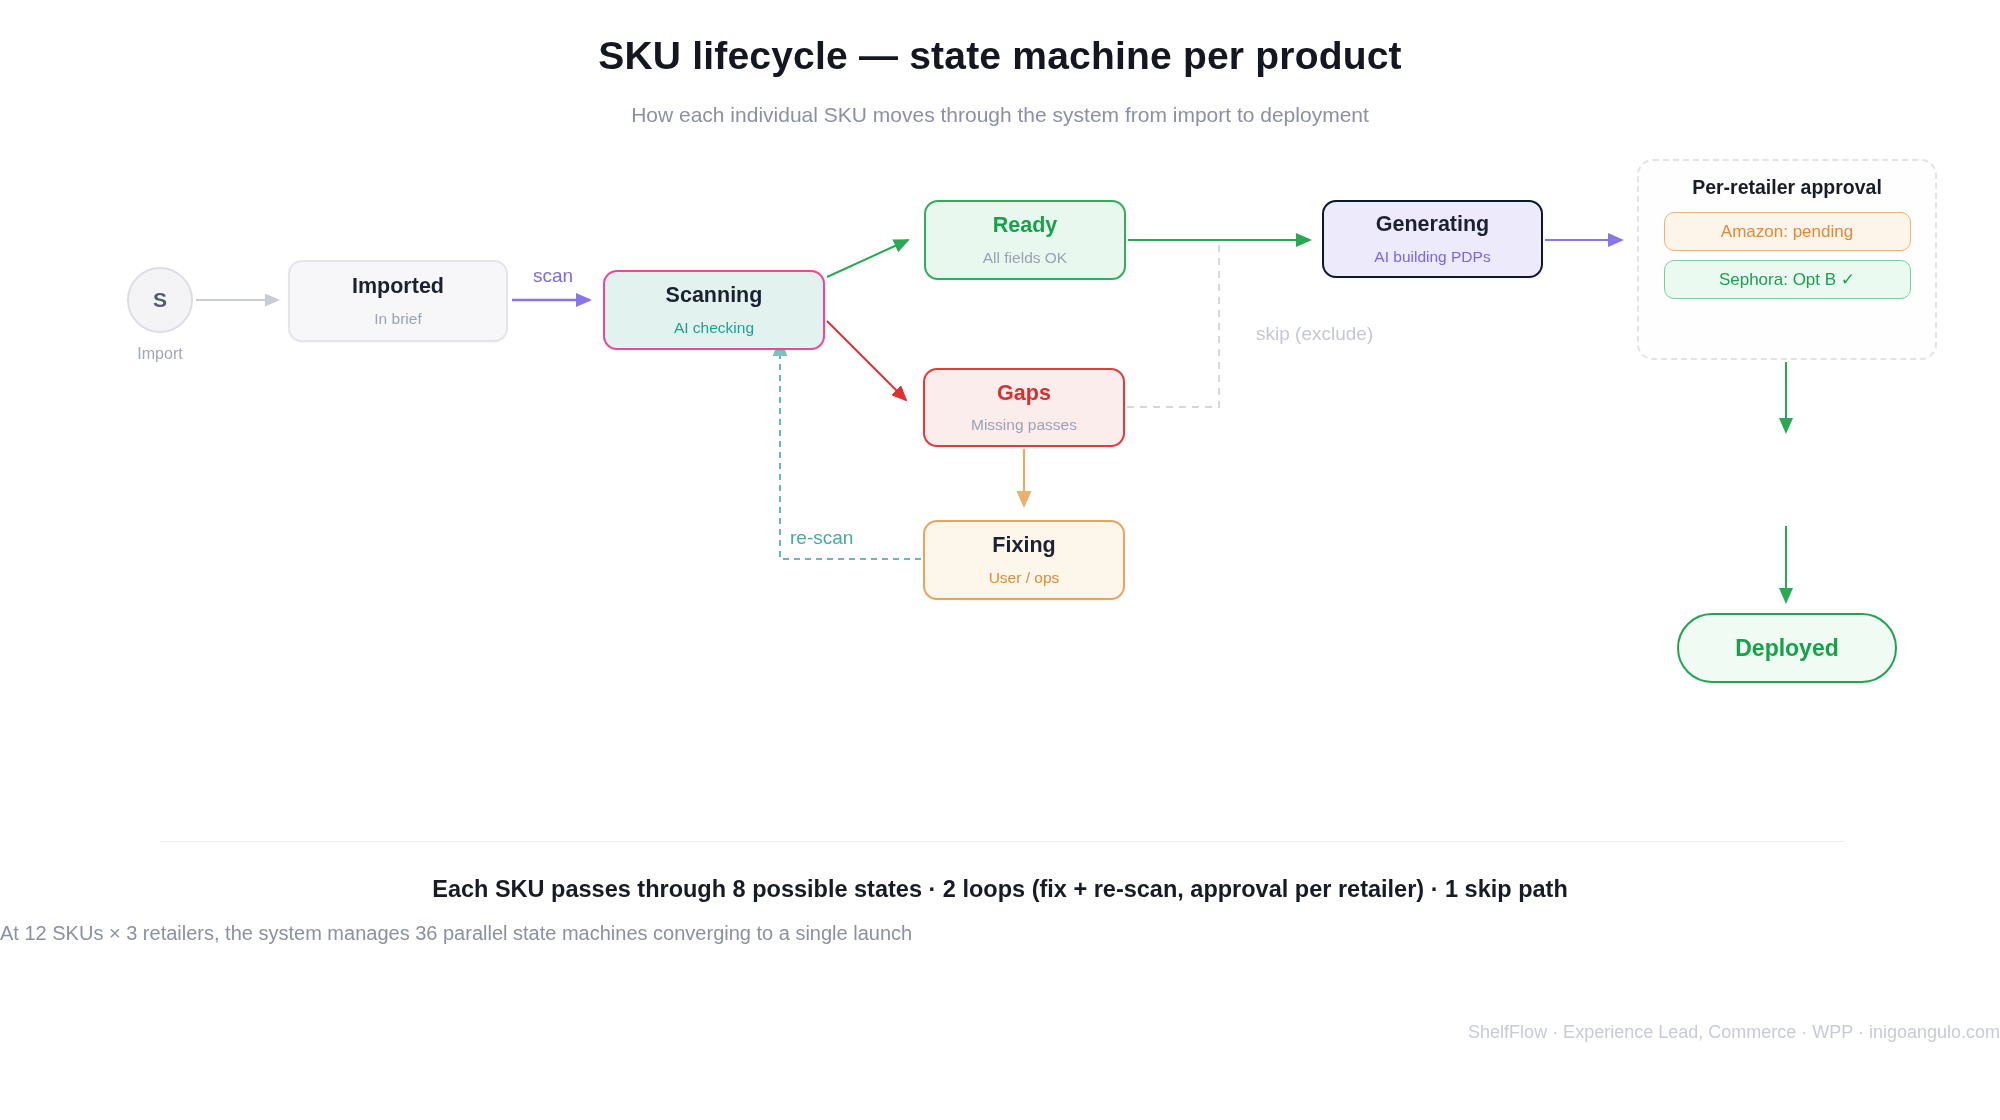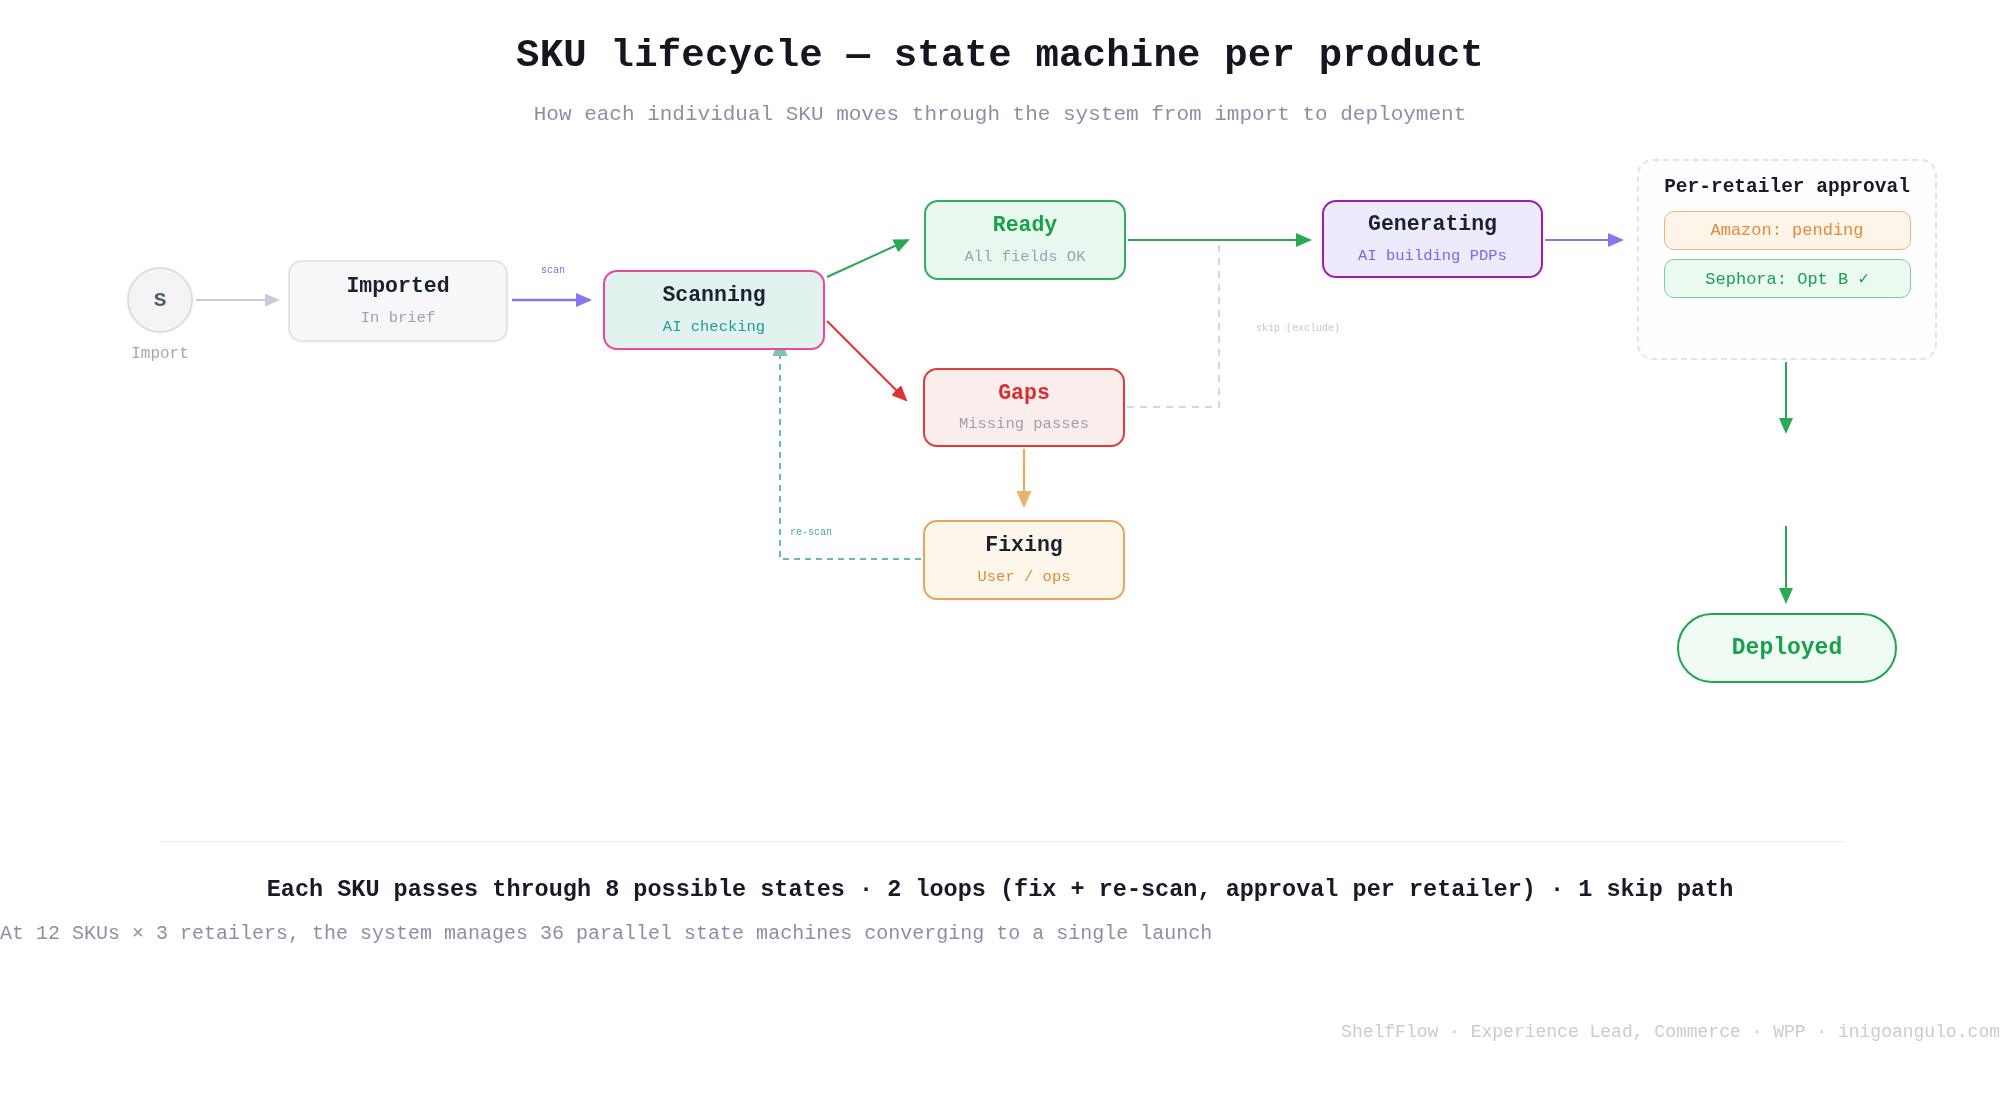--- a/index.html
+++ b/index.html
@@ -1,17 +1,17 @@
 <!DOCTYPE html>
 <html><head>
 <meta charset="utf-8">
 <style>
   html,body{margin:0;padding:0;background:#ffffff;}
   .page{position:relative;width:2000px;height:1120px;background:#ffffff;overflow:hidden;
-        font-family:Liberation Mono, monospace;}
+        font-family:Liberation Sans, sans-serif;}
   .abs{position:absolute;box-sizing:border-box;}
   .ctr{display:flex;align-items:center;justify-content:center;}
 
   .page-title{left:0;top:34px;width:2000px;text-align:center;font-size:39px;font-weight:800;
               color:#14171f;letter-spacing:0.2px;}
   .page-subtitle{left:0;top:103px;width:2000px;text-align:center;font-size:21px;color:#8b90a4;}
 
   svg.edges{position:absolute;left:0;top:0;pointer-events:none;}
 
   .start-node{left:127px;top:267px;width:66px;height:66px;border-radius:50%;
@@ -21,28 +21,28 @@
   .node{border-radius:14px;display:flex;flex-direction:column;align-items:center;
         justify-content:center;gap:13px;box-shadow:0 1px 2px rgba(20,25,40,0.04);}
   .node-title{font-size:21.5px;font-weight:bold;line-height:1;}
   .node-sub{font-size:15.5px;line-height:1;}
   .t-dark{color:#1b2130}.t-green{color:#17a24a}.t-red{color:#d82e2e}
   .s-gray{color:#9aa2b3}.s-teal{color:#1fa094}.s-purple{color:#7668e8}.s-orange{color:#dd8c33}
 
   .n-imported{left:288px;top:260px;width:220px;height:82px;border:2px solid #e4e5ea;background:#f7f7f9;}
   .n-scanning{left:603px;top:262px;width:222px;height:80px;border:2px solid #ec4899;background:#e2f2ef;margin-top:8px;}
   .n-ready{left:924px;top:200px;width:202px;height:80px;border:2px solid #2fae5b;background:#e9f8ee;}
-  .n-generating{left:1322px;top:200px;width:221px;height:78px;border:2px solid #a21caf;background:#edeafc;}
+  .n-generating{left:1322px;top:200px;width:221px;height:78px;border:2px solid #0f172a;background:#edeafc;}
   .n-gaps{left:923px;top:368px;width:202px;height:79px;border:2.5px solid #e23b3b;background:#fceded;}
   .n-fixing{left:923px;top:520px;width:202px;height:80px;border:2px solid #e5a55f;background:#fdf7eb;}
   .n-approved{left:1677px;top:443px;width:219px;height:80px;border:2.5px solid #23a352;background:#ecf9f1;border-radius:16px;}
   .n-deployed{left:1677px;top:613px;width:220px;height:70px;border:2px solid #23a352;background:#f0fbf4;border-radius:40px;}
   .n-deployed .node-title{font-size:23px;}
 
-  .edge-label{font-size:10px;}
+  .edge-label{font-size:19px;}
   .lbl-scan{left:508px;top:265px;width:90px;text-align:center;color:#7b6ce6;}
   .lbl-rescan{left:790px;top:527px;color:#47ab9f;}
   .lbl-skip{left:1256px;top:323px;color:#c6c8d0;}
 
   .panel{left:1637px;top:159px;width:300px;height:201px;border:2px dashed #e2e3e8;border-radius:16px;
          background:#fffefe;display:flex;flex-direction:column;align-items:center;padding-top:15px;}
   .panel-title{font-size:19.5px;font-weight:bold;color:#181c28;margin-bottom:13px;}
   .chip{width:245px;height:37px;border-radius:10px;font-size:17px;margin-bottom:9px;
         display:flex;align-items:center;justify-content:center;}
   .chip-pending{border:1.5px solid #ecb279;background:#fdf5e9;color:#e2893a;}

